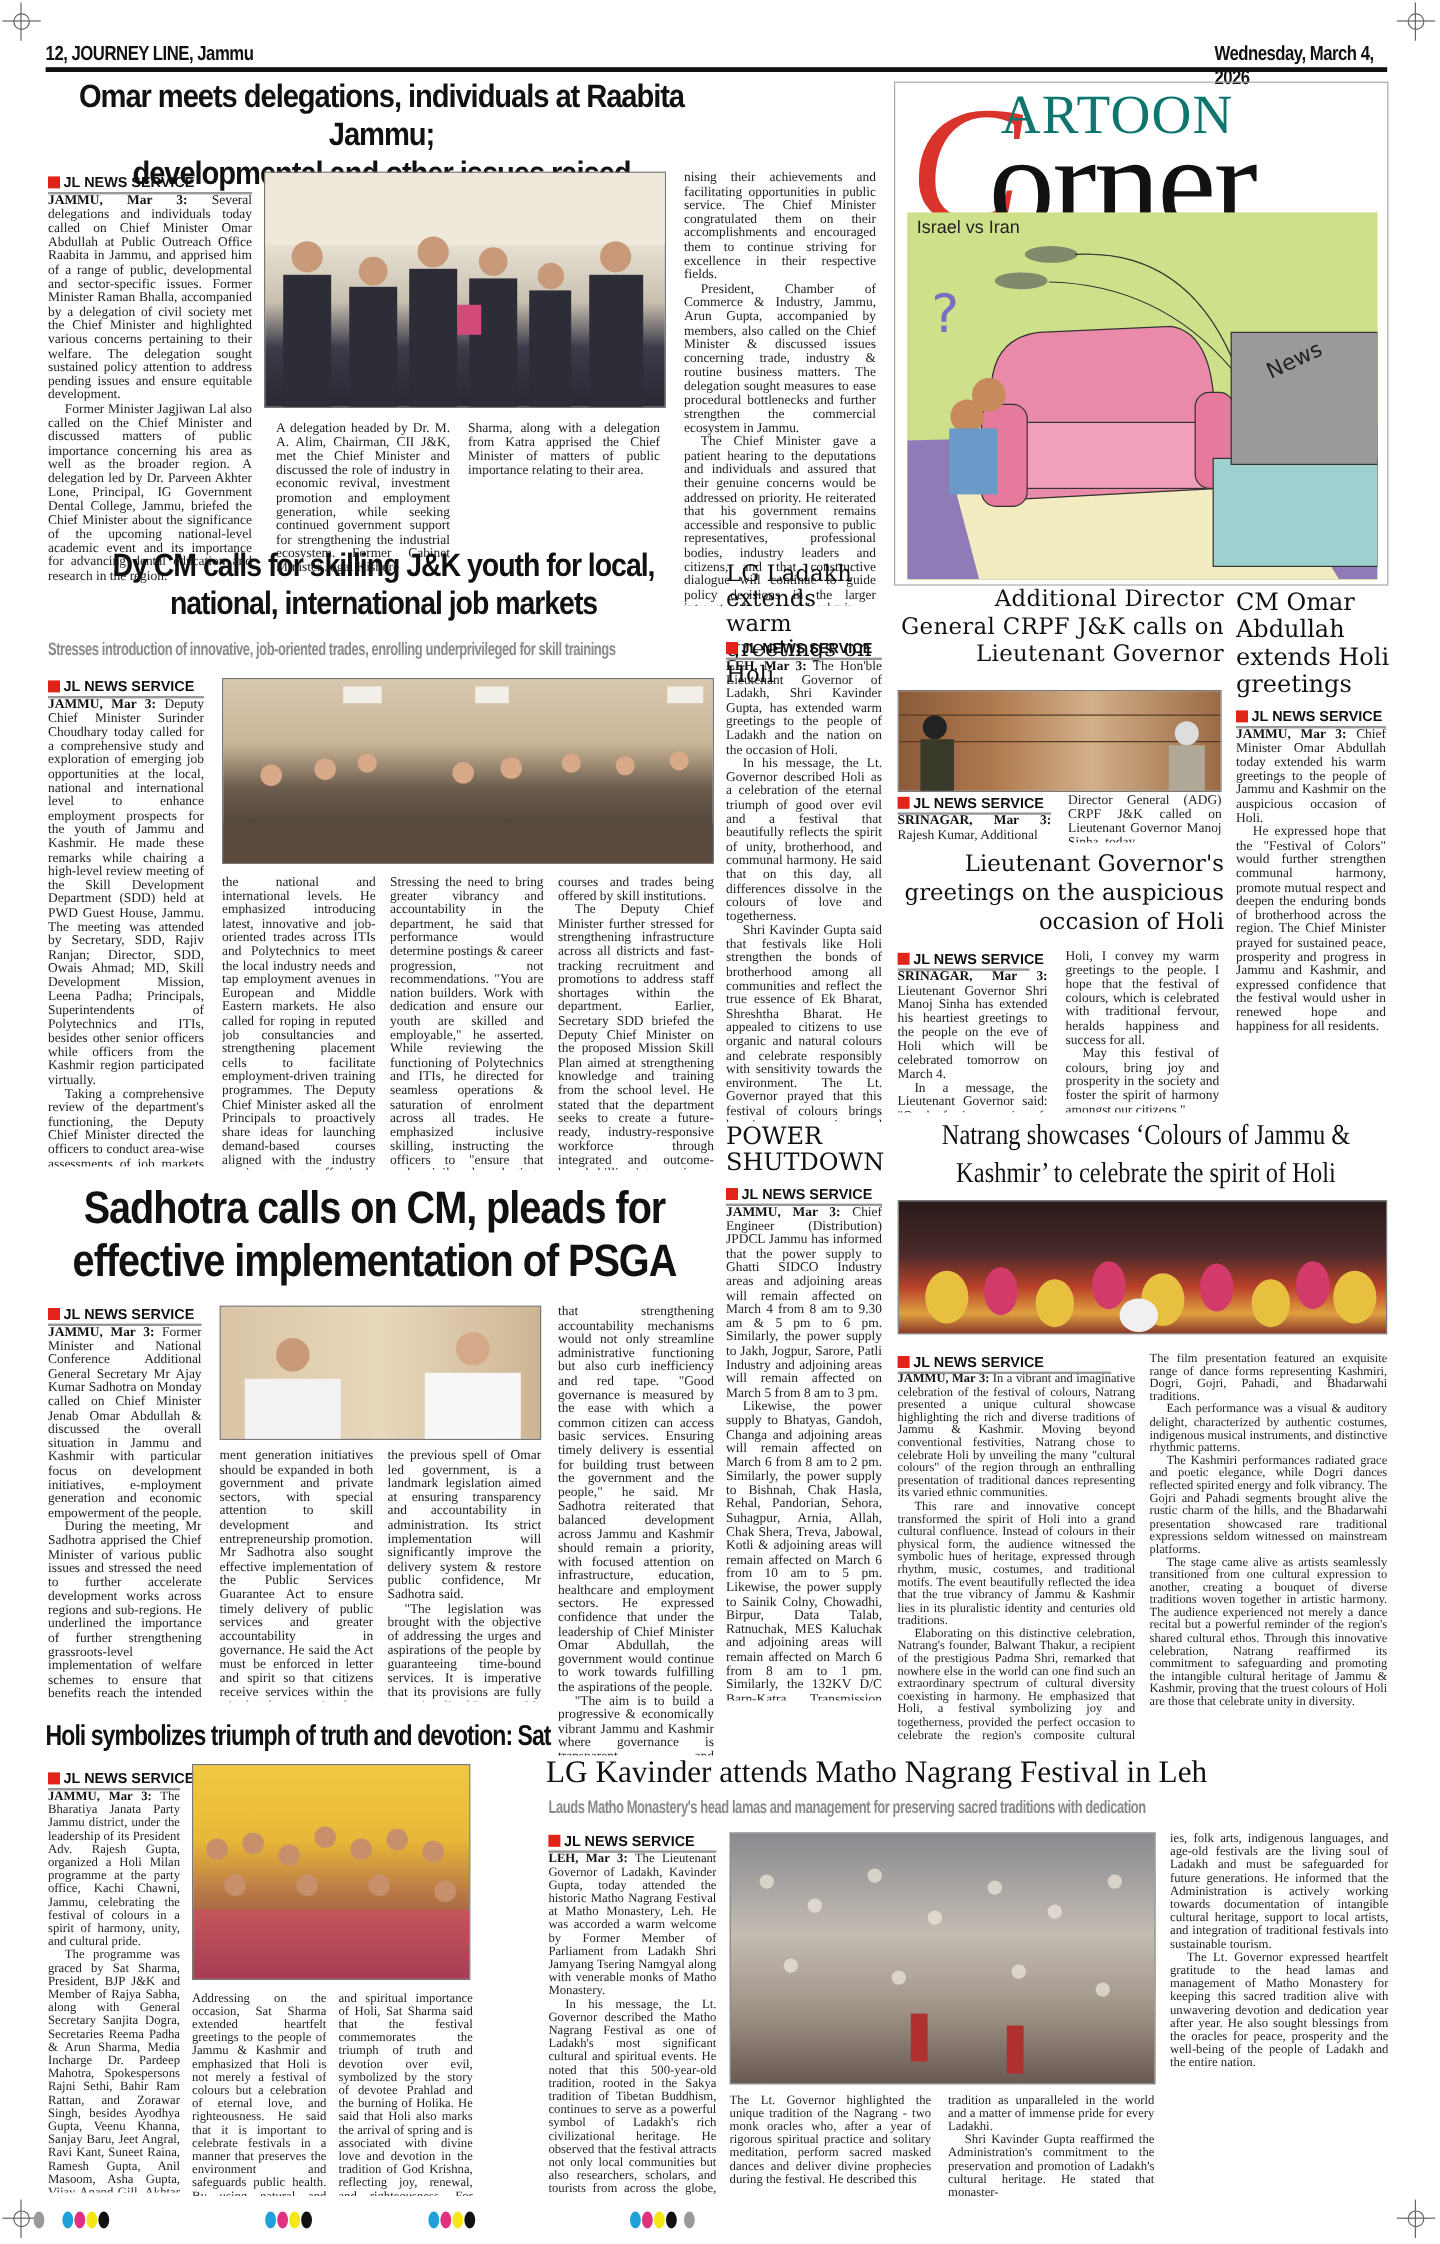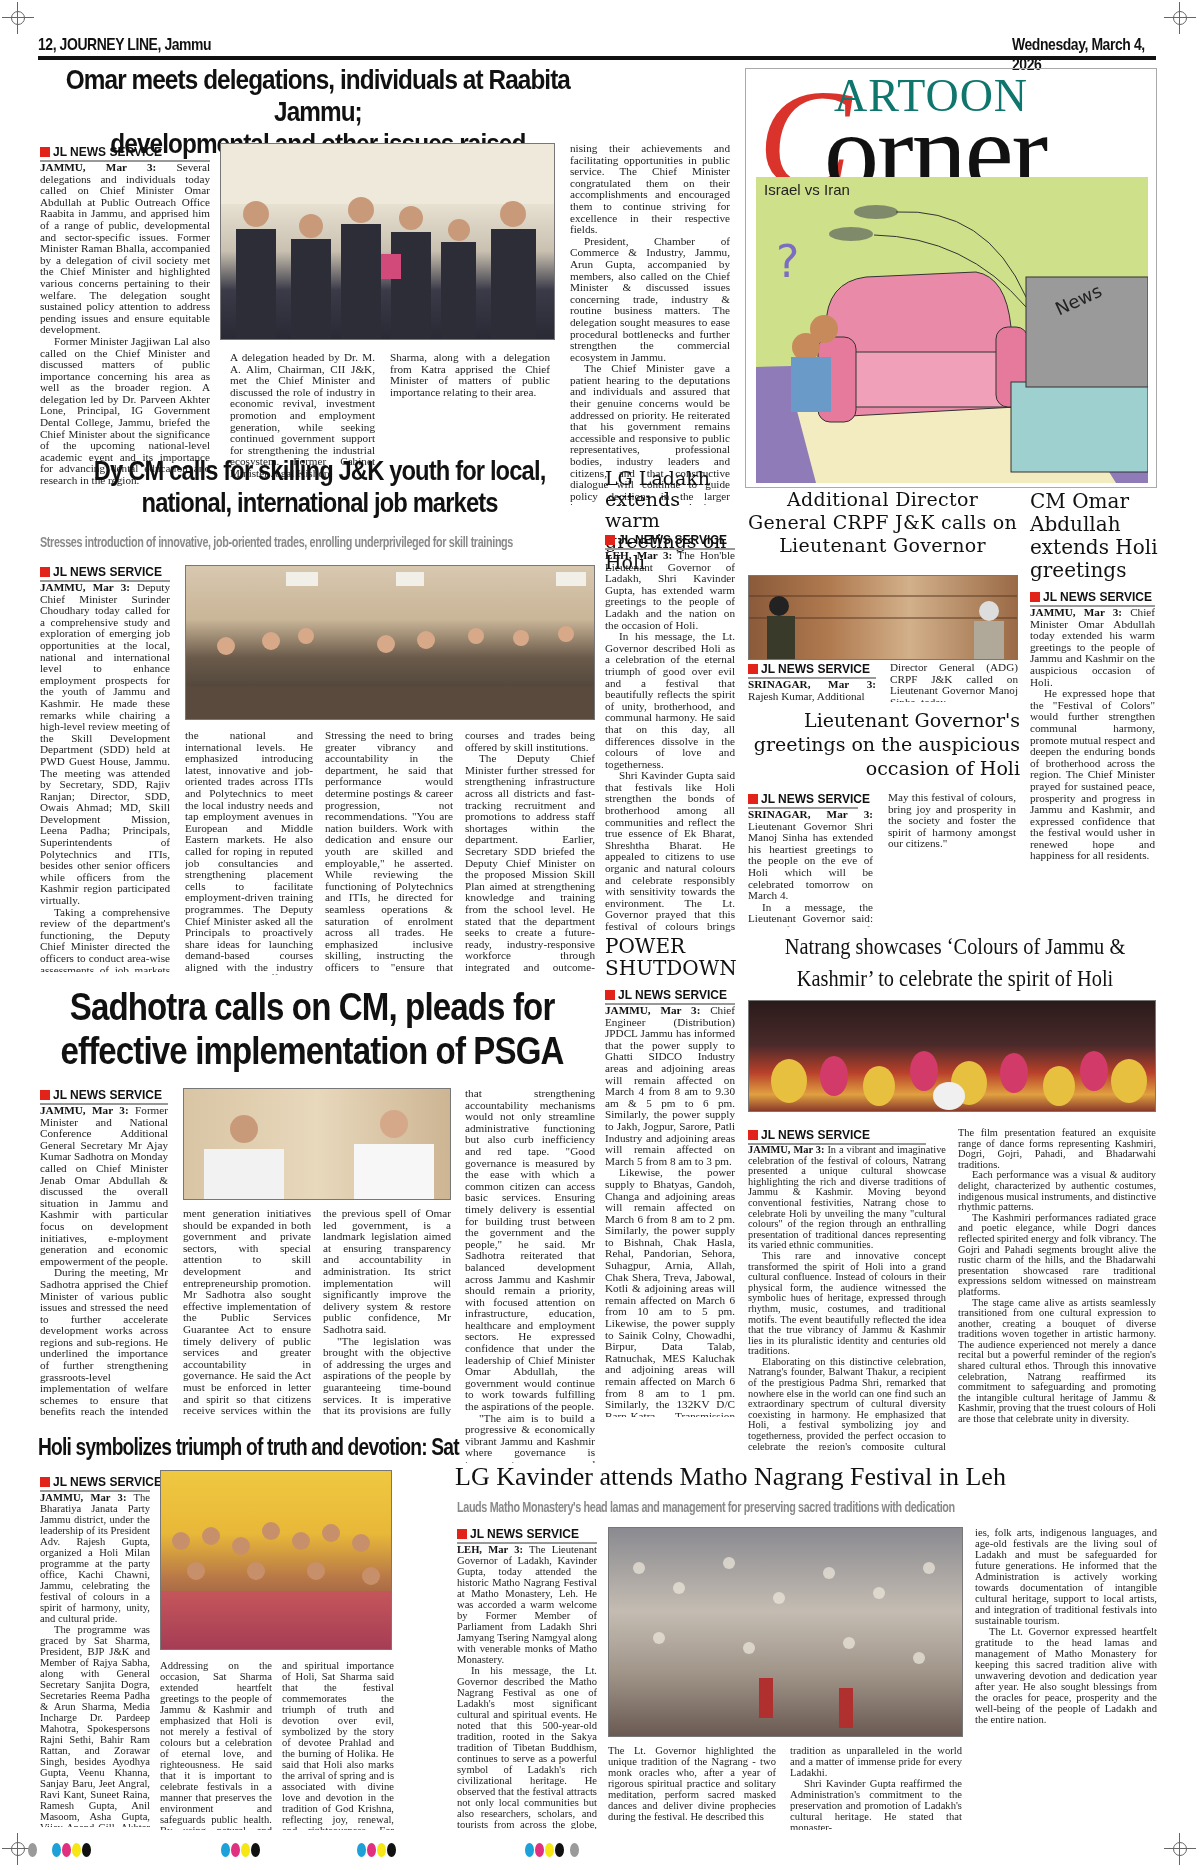--- a/index.html
+++ b/index.html
@@ -168,21 +168,21 @@
 <div class="abs hl-sr" style="left:605px;top:468px;width:135px;font-size:19px;line-height:21px">LG Ladakh extends warm greetings on Holi</div>
 <div class="abs" style="left:605px;top:533px;width:130px">
     <div class="svc"><i></i><span>JL NEWS SERVICE</span></div>
   </div>
 <div class="abs txt" style="left:605px;top:550px;width:130px;height:385px">
   <p><b>LEH, Mar 3:</b><span> The Hon'ble Lieutenant Governor of Ladakh, Shri Kavinder Gupta, has extended warm greetings to the people of Ladakh and the nation on the occasion of Holi.</span></p>
   <p>In his message, the Lt. Governor described Holi as a celebration of the eternal triumph of good over evil and a festival that beautifully reflects the spirit of unity, brotherhood, and communal harmony. He said that on this day, all differences dissolve in the colours of love and togetherness.</p>
   <p>Shri Kavinder Gupta said that festivals like Holi strengthen the bonds of brotherhood among all communities and reflect the true essence of Ek Bharat, Shreshtha Bharat. He appealed to citizens to use organic and natural colours and celebrate responsibly with sensitivity towards the environment. The Lt. Governor prayed that this festival of colours brings happiness, prosperity, and good health to every citizen of Ladakh and the nation.</p>
 </div>
 
-<div class="abs hl-sr" style="left:745px;top:488px;width:275px;font-size:19px;line-height:23px;text-align:center;letter-spacing:0.3px">Additional Director General CRPF J&amp;K calls on Lieutenant Governor</div>
+<div class="abs hl-sr" style="left:745px;top:488px;width:275px;font-size:19px;line-height:23px;text-align:right;letter-spacing:0.3px">Additional Director General CRPF J&amp;K calls on Lieutenant Governor</div>
 <div class="photo" style="left:748px;top:575px;width:270px;height:85px;background:linear-gradient(90deg,#8a5a3a,#b07a4f 30%,#d2b08a 60%,#9a6a45)">
   <svg width="270" height="85" viewBox="0 0 270 85">
     <g stroke="#5a3a22">
         <line x1="0" y1="20" x2="270" y2="20"></line>
         <line x1="0" y1="42" x2="270" y2="42"></line>
       </g>
     <circle cx="30" cy="30" r="10" fill="#222"></circle>
       <rect x="18" y="40" width="28" height="45" fill="#3a3a2a"></rect>
     <circle cx="240" cy="35" r="10" fill="#ddd"></circle>
       <rect x="225" y="45" width="30" height="40" fill="#b0a898"></rect>
@@ -200,20 +200,21 @@
 
 <div class="abs hl-sr" style="left:745px;top:708px;width:275px;font-size:19px;line-height:24px;text-align:right">Lieutenant Governor's greetings on the auspicious occasion of Holi</div>
 <div class="abs" style="left:748px;top:792px;width:110px">
     <div class="svc"><i></i><span>JL NEWS SERVICE</span></div>
   </div>
 <div class="abs txt" style="left:748px;top:809px;width:125px;height:118px">
   <p><b>SRINAGAR, Mar 3:</b><span> Lieutenant Governor Shri Manoj Sinha has extended his heartiest greetings to the people on the eve of Holi which will be celebrated tomorrow on March 4.</span></p>
   <p>In a message, the Lieutenant Governor said: "On the festive occasion of</p>
 </div>
 <div class="abs txt" style="left:888px;top:792px;width:128px;height:135px">
+  <p style="text-indent:0">Holi, I convey my warm greetings to the people. I hope that the festival of colours, which is celebrated with traditional fervour, heralds happiness and success for all.</p>
   <p>May this festival of colours, bring joy and prosperity in the society and foster the spirit of harmony amongst our citizens."</p>
 </div>
 
 <div class="abs hl-sr" style="left:1030px;top:490px;width:130px;font-size:20px;line-height:23px">CM Omar Abdullah extends Holi greetings</div>
 <div class="abs" style="left:1030px;top:590px;width:125px">
     <div class="svc"><i></i><span>JL NEWS SERVICE</span></div>
   </div>
 <div class="abs txt" style="left:1030px;top:607px;width:125px;height:320px">
   <p><b>JAMMU, Mar 3:</b><span> Chief Minister Omar Abdullah today extended his warm greetings to the people of Jammu and Kashmir on the auspicious occasion of Holi.</span></p>
   <p>He expressed hope that the "Festival of Colors" would further strengthen communal harmony, promote mutual respect and deepen the enduring bonds of brotherhood across the region. The Chief Minister prayed for sustained peace, prosperity and progress in Jammu and Kashmir, and expressed confidence that the festival would usher in renewed hope and happiness for all residents.</p>

